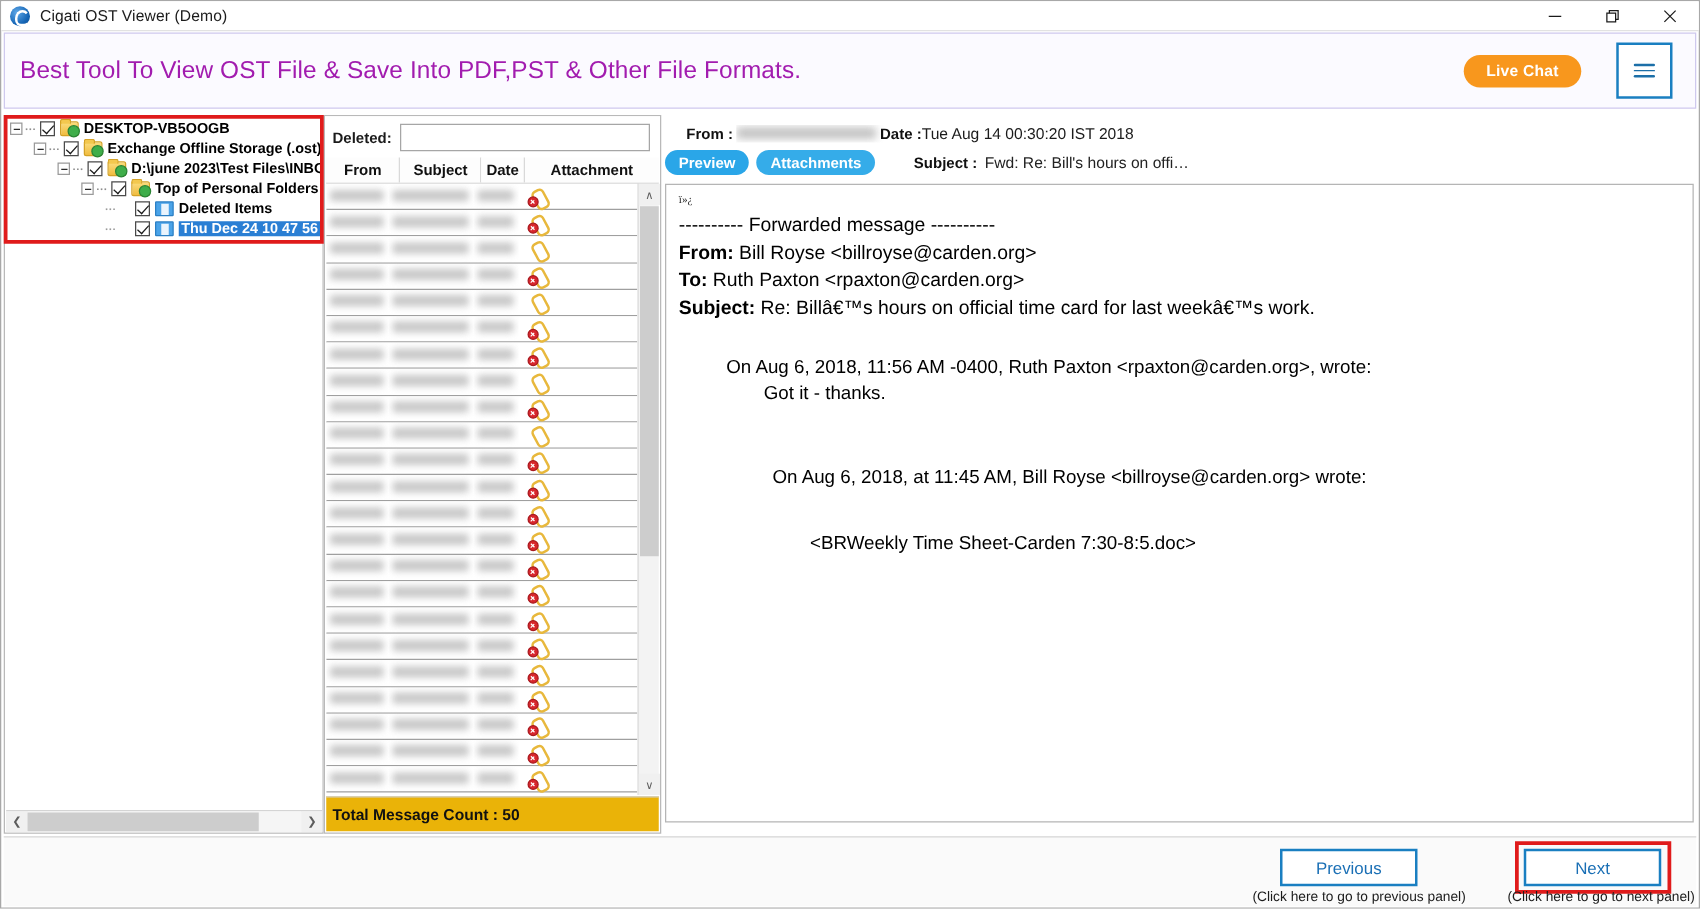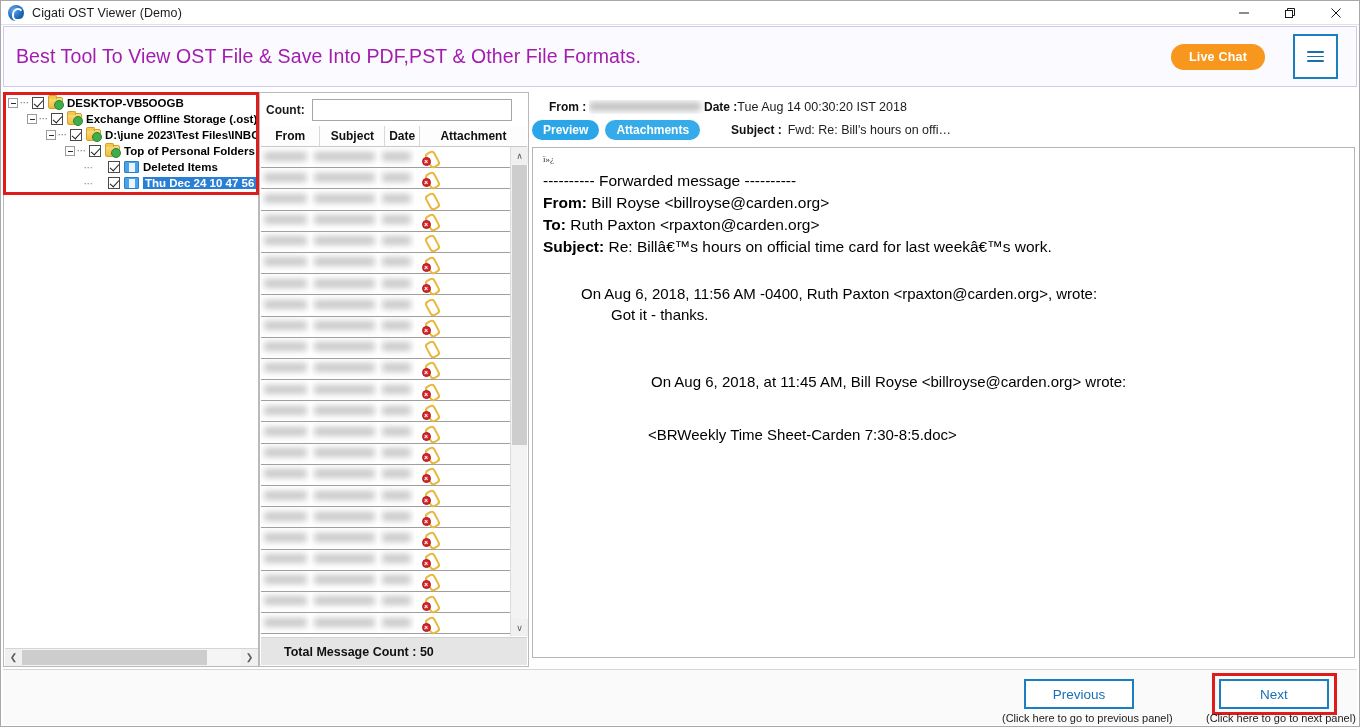--- a/index.html
+++ b/index.html
@@ -219,22 +219,22 @@
     width: 17px; height: 17px; display: flex; align-items: center; justify-content: center;
     font-size: 9px; color: #5c5c5c; background: #f0f0f0; cursor: pointer;
   }
   .vs-arrow.bot { position: absolute; bottom: 0; }
   .vs-thumb {
     position: absolute; left: 1px; top: 18px; width: 15px; height: 280px;
     background: #cdcdcd; cursor: pointer;
   }
   .total-count {
     position: absolute; left: 1px; bottom: 1px; width: 266px; height: 28px;
-    display: flex; align-items: center; padding-left: 23px;
-    font-size: 12.5px; font-weight: bold; color: #111; background: #e5e5e5;
+    display: flex; align-items: center; padding-left: 5px;
+    font-size: 12.5px; font-weight: bold; color: #111; background: #eab308;
     border-top: 1px solid #d2d2d2;
   }
 
   
   .preview-panel {
     position: absolute; left: 529px; top: 91px; width: 827px; height: 575px;
     background: #ffffff;
   }
   .pv-head { position: absolute; left: 0; top: 0; width: 827px; height: 52px; }
   .pv-row1 { position: absolute; left: 2px; top: 8px; display: flex; align-items: center; }
@@ -264,21 +264,21 @@
     border: 1px solid #b5b5b5; background: #ffffff; overflow: hidden;
     padding: 6px 10px;
   }
   .bom { font-size: 9px; color: #2b2b2b; font-family: "Liberation Serif", serif; }
   .mono-body { font-family: "Liberation Sans", sans-serif; color: #000; }
   .fwd-line { font-size: 15.5px; margin-top: 8px; }
   .hdr-line { font-size: 15.5px; margin-top: 4px; }
   .hdr-line b { font-weight: bold; }
   .q1 { font-size: 15px; margin-top: 29px; margin-left: 38px; }
   .q2 { font-size: 15px; margin-top: 4px; margin-left: 68px; }
-  .q3 { font-size: 15px; margin-top: 50px; margin-left: 108px; }
+  .q3 { font-size: 15px; margin-top: 50px; margin-left: 75px; }
   .q4 { font-size: 15px; margin-top: 36px; margin-left: 105px; }
 
   
   .bottom-bar {
     position: absolute; left: 2px; top: 668px; width: 1354px; height: 56px;
     background: #fafafa; border-top: 1px solid #d6d6d6;
   }
   .nav-btn {
     position: absolute; width: 110px; height: 30px; border: 2px solid #1a7fc1;
     background: #ffffff; color: #1a6fb5; font-size: 13.5px; cursor: pointer;
@@ -387,21 +387,21 @@
       <div class="hs-track">
         <div class="hs-thumb"></div>
       </div>
       <div class="hs-arrow">❯</div>
     </div>
   </div>
   <div class="tree-highlight-frame"></div>
 
   <div class="list-panel">
     <div class="search-bar">
-      <div class="search-label">Count:</div>
+      <div class="search-label">Deleted:</div>
       <input class="search-input" type="text" placeholder="" style="">
     </div>
     <div class="grid-head">
       <div class="gh c1">From</div>
       <div class="gh c2">Subject</div>
       <div class="gh c3">Date</div>
       <div class="gh c4">Attachment</div>
     </div>
     <div class="grid-body" id="grid-body">
         <div class="grid-row">

